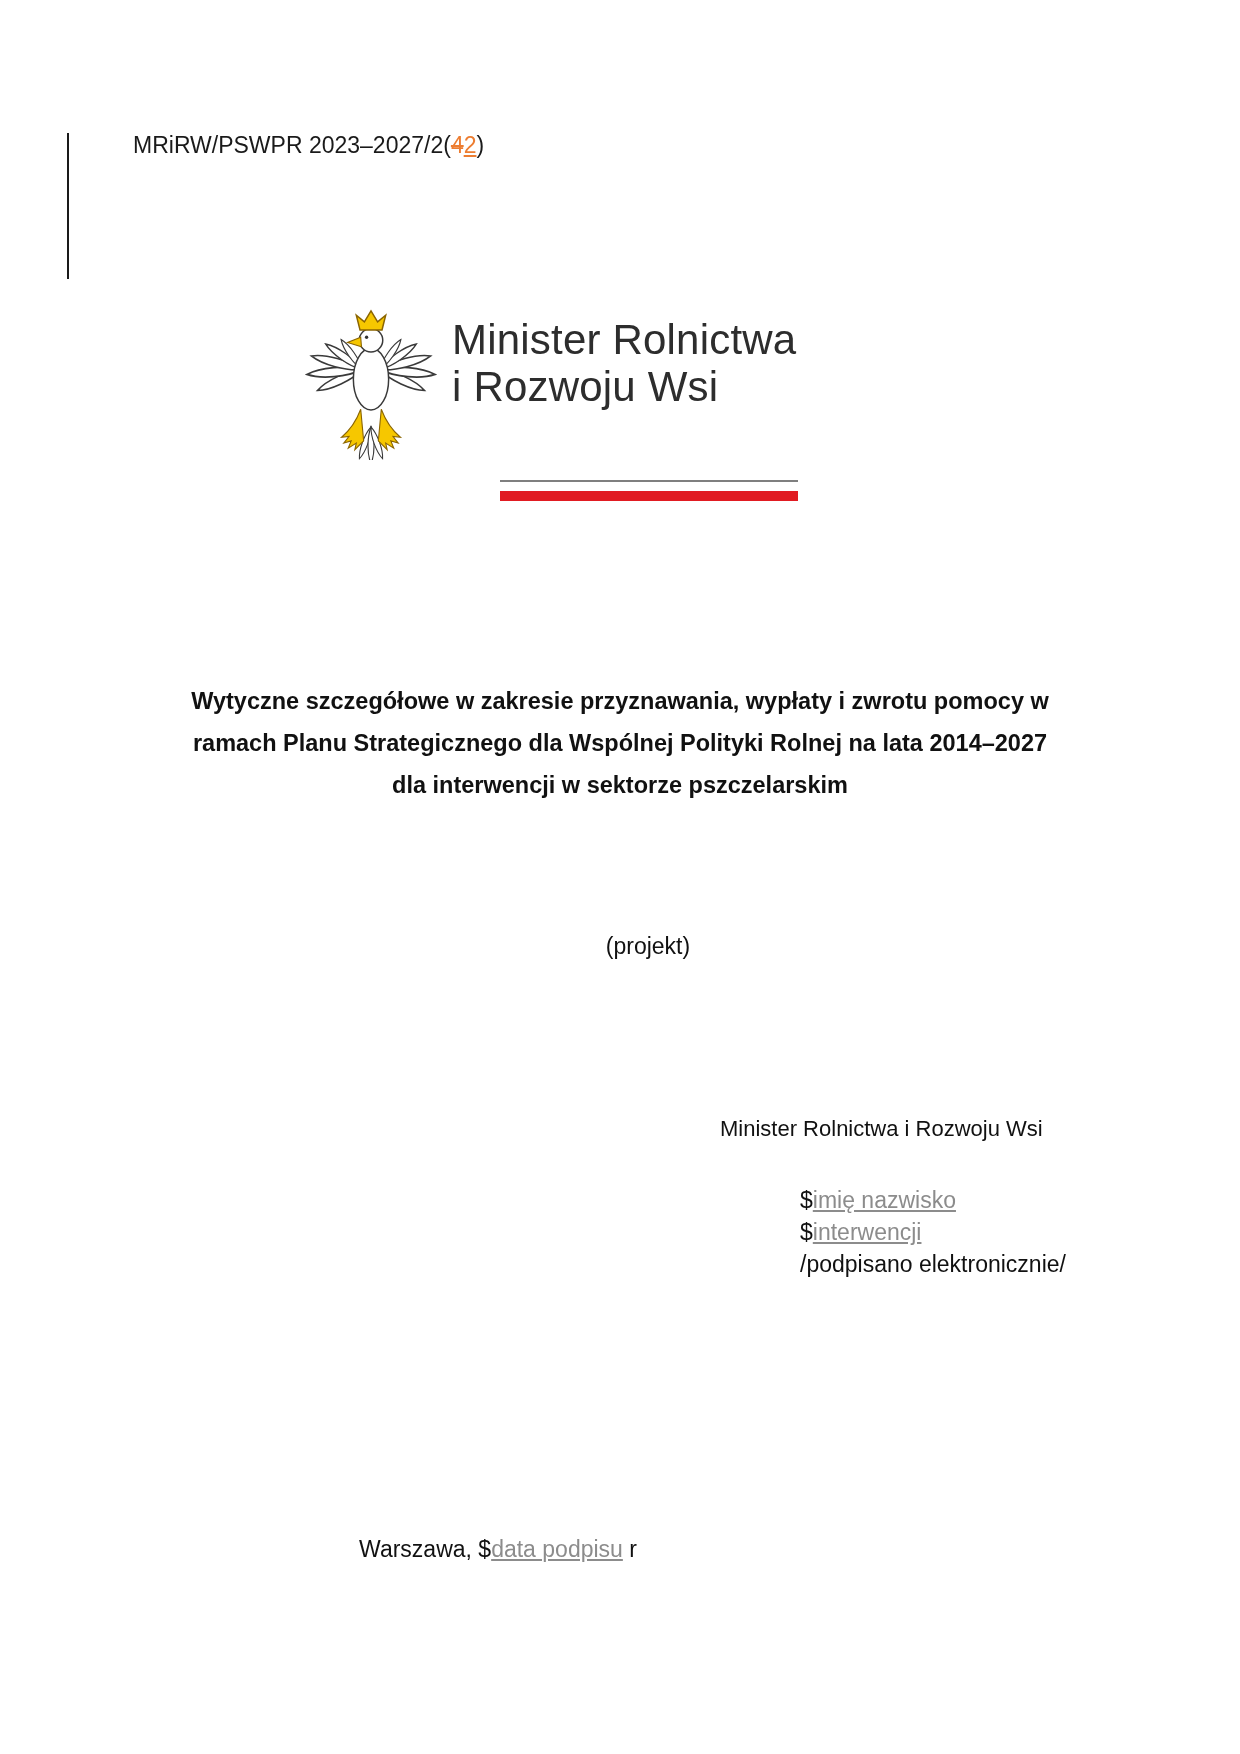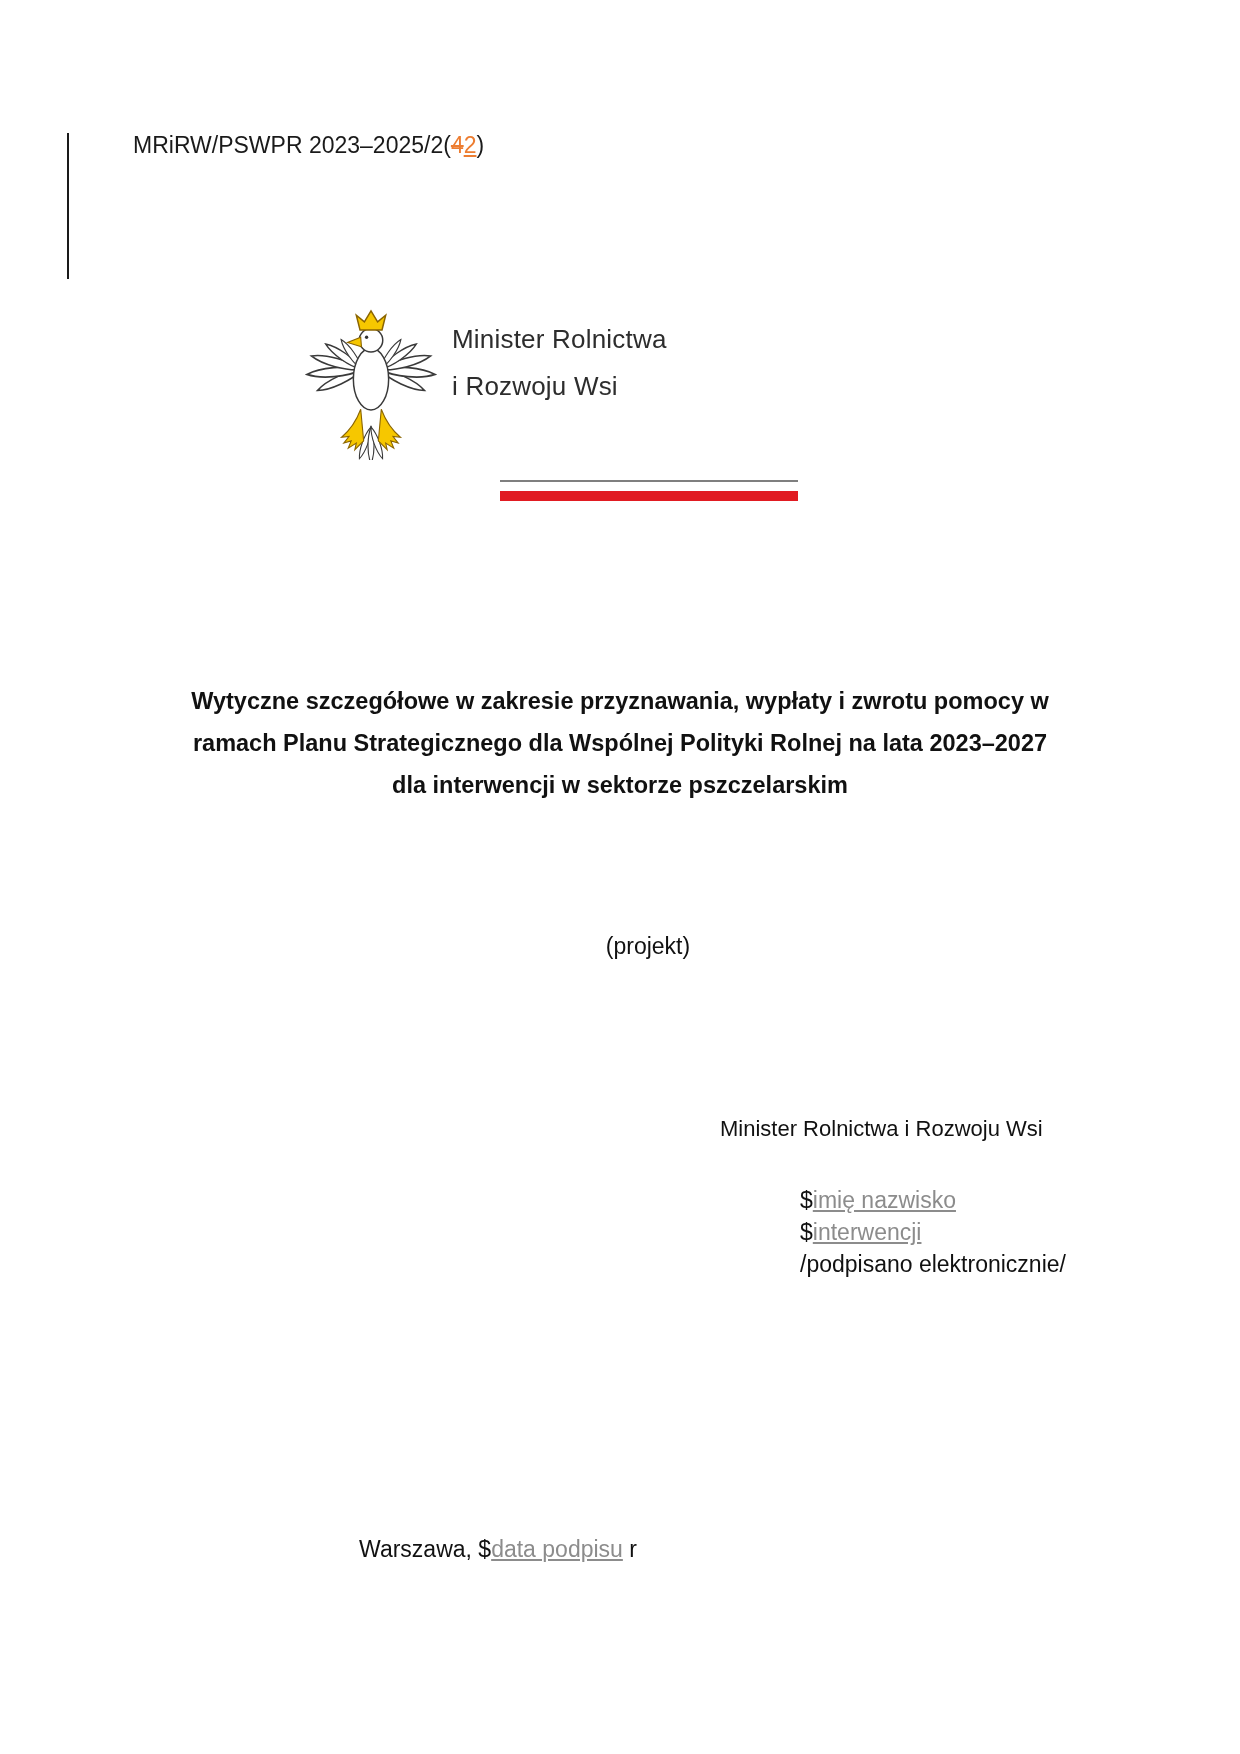--- a/index.html
+++ b/index.html
@@ -32,21 +32,21 @@
   }
   .ref .ins {
     color: var(--c-tracked_change, #ED7D31);
     text-decoration: underline;
   }
 
   
   .logo-eagle { left: 297px; top: 302px; }
   .logo-text {
     left: 452px; top: 316px;
-    font-size: 26px;
+    font-size: 42px;
     line-height: 47px;
     font-weight: 500;
     letter-spacing: 0.2px;
     color: var(--c-logo_text, #2d2d2d);
     white-space: nowrap;
   }
   .flag { left: 500px; top: 480px; width: 298px; }
   .flag-white {
     height: 9px;
     border-top: 2px solid #7f7f7f;
@@ -97,21 +97,21 @@
     font-size: 23px;
   }
 </style>
 </head>
 <body>
 
 <div class="page">
 
   <div class="abs change-bar"></div>
 
-  <div class="abs ref"><span>MRiRW/PSWPR 2023–2025/2(</span><span class="del">4</span><span class="ins">2</span><span>)</span></div>
+  <div class="abs ref"><span>MRiRW/PSWPR 2023–2027/2(</span><span class="del">4</span><span class="ins">2</span><span>)</span></div>
 
   <div class="abs logo-eagle">
     <svg width="148" height="158" viewBox="0 0 200 215" xmlns="http://www.w3.org/2000/svg" aria-hidden="true">
       <defs>
         <path id="feather" d="M0,0 C-7,-18 -7,-48 0,-64 C7,-48 7,-18 0,0 Z"></path>
       </defs>
       <g fill="#ffffff" stroke="#3a3a3a" stroke-width="2">
 
         <g transform="translate(88,92)">
           <use href="#feather" transform="rotate(-115) scale(1.05)"></use>
@@ -155,21 +155,21 @@
     <div>i Rozwoju Wsi</div>
   </div>
 
   <div class="abs flag">
     <div class="flag-white"></div>
     <div class="flag-red"></div>
   </div>
 
   <div class="abs title">
     <div>Wytyczne szczegółowe w zakresie przyznawania, wypłaty i zwrotu pomocy w</div>
-    <div>ramach Planu Strategicznego dla Wspólnej Polityki Rolnej na lata 2023–2027</div>
+    <div>ramach Planu Strategicznego dla Wspólnej Polityki Rolnej na lata 2014–2027</div>
     <div>dla interwencji w sektorze pszczelarskim</div>
   </div>
 
   <div class="abs projekt">(projekt)</div>
 
   <div class="abs authority">Minister Rolnictwa i Rozwoju Wsi</div>
 
   <div class="abs sigblock">
     <div><span>$</span><span class="gray">imię nazwisko</span></div>
     <div><span>$</span><span class="gray">interwencji</span></div>

